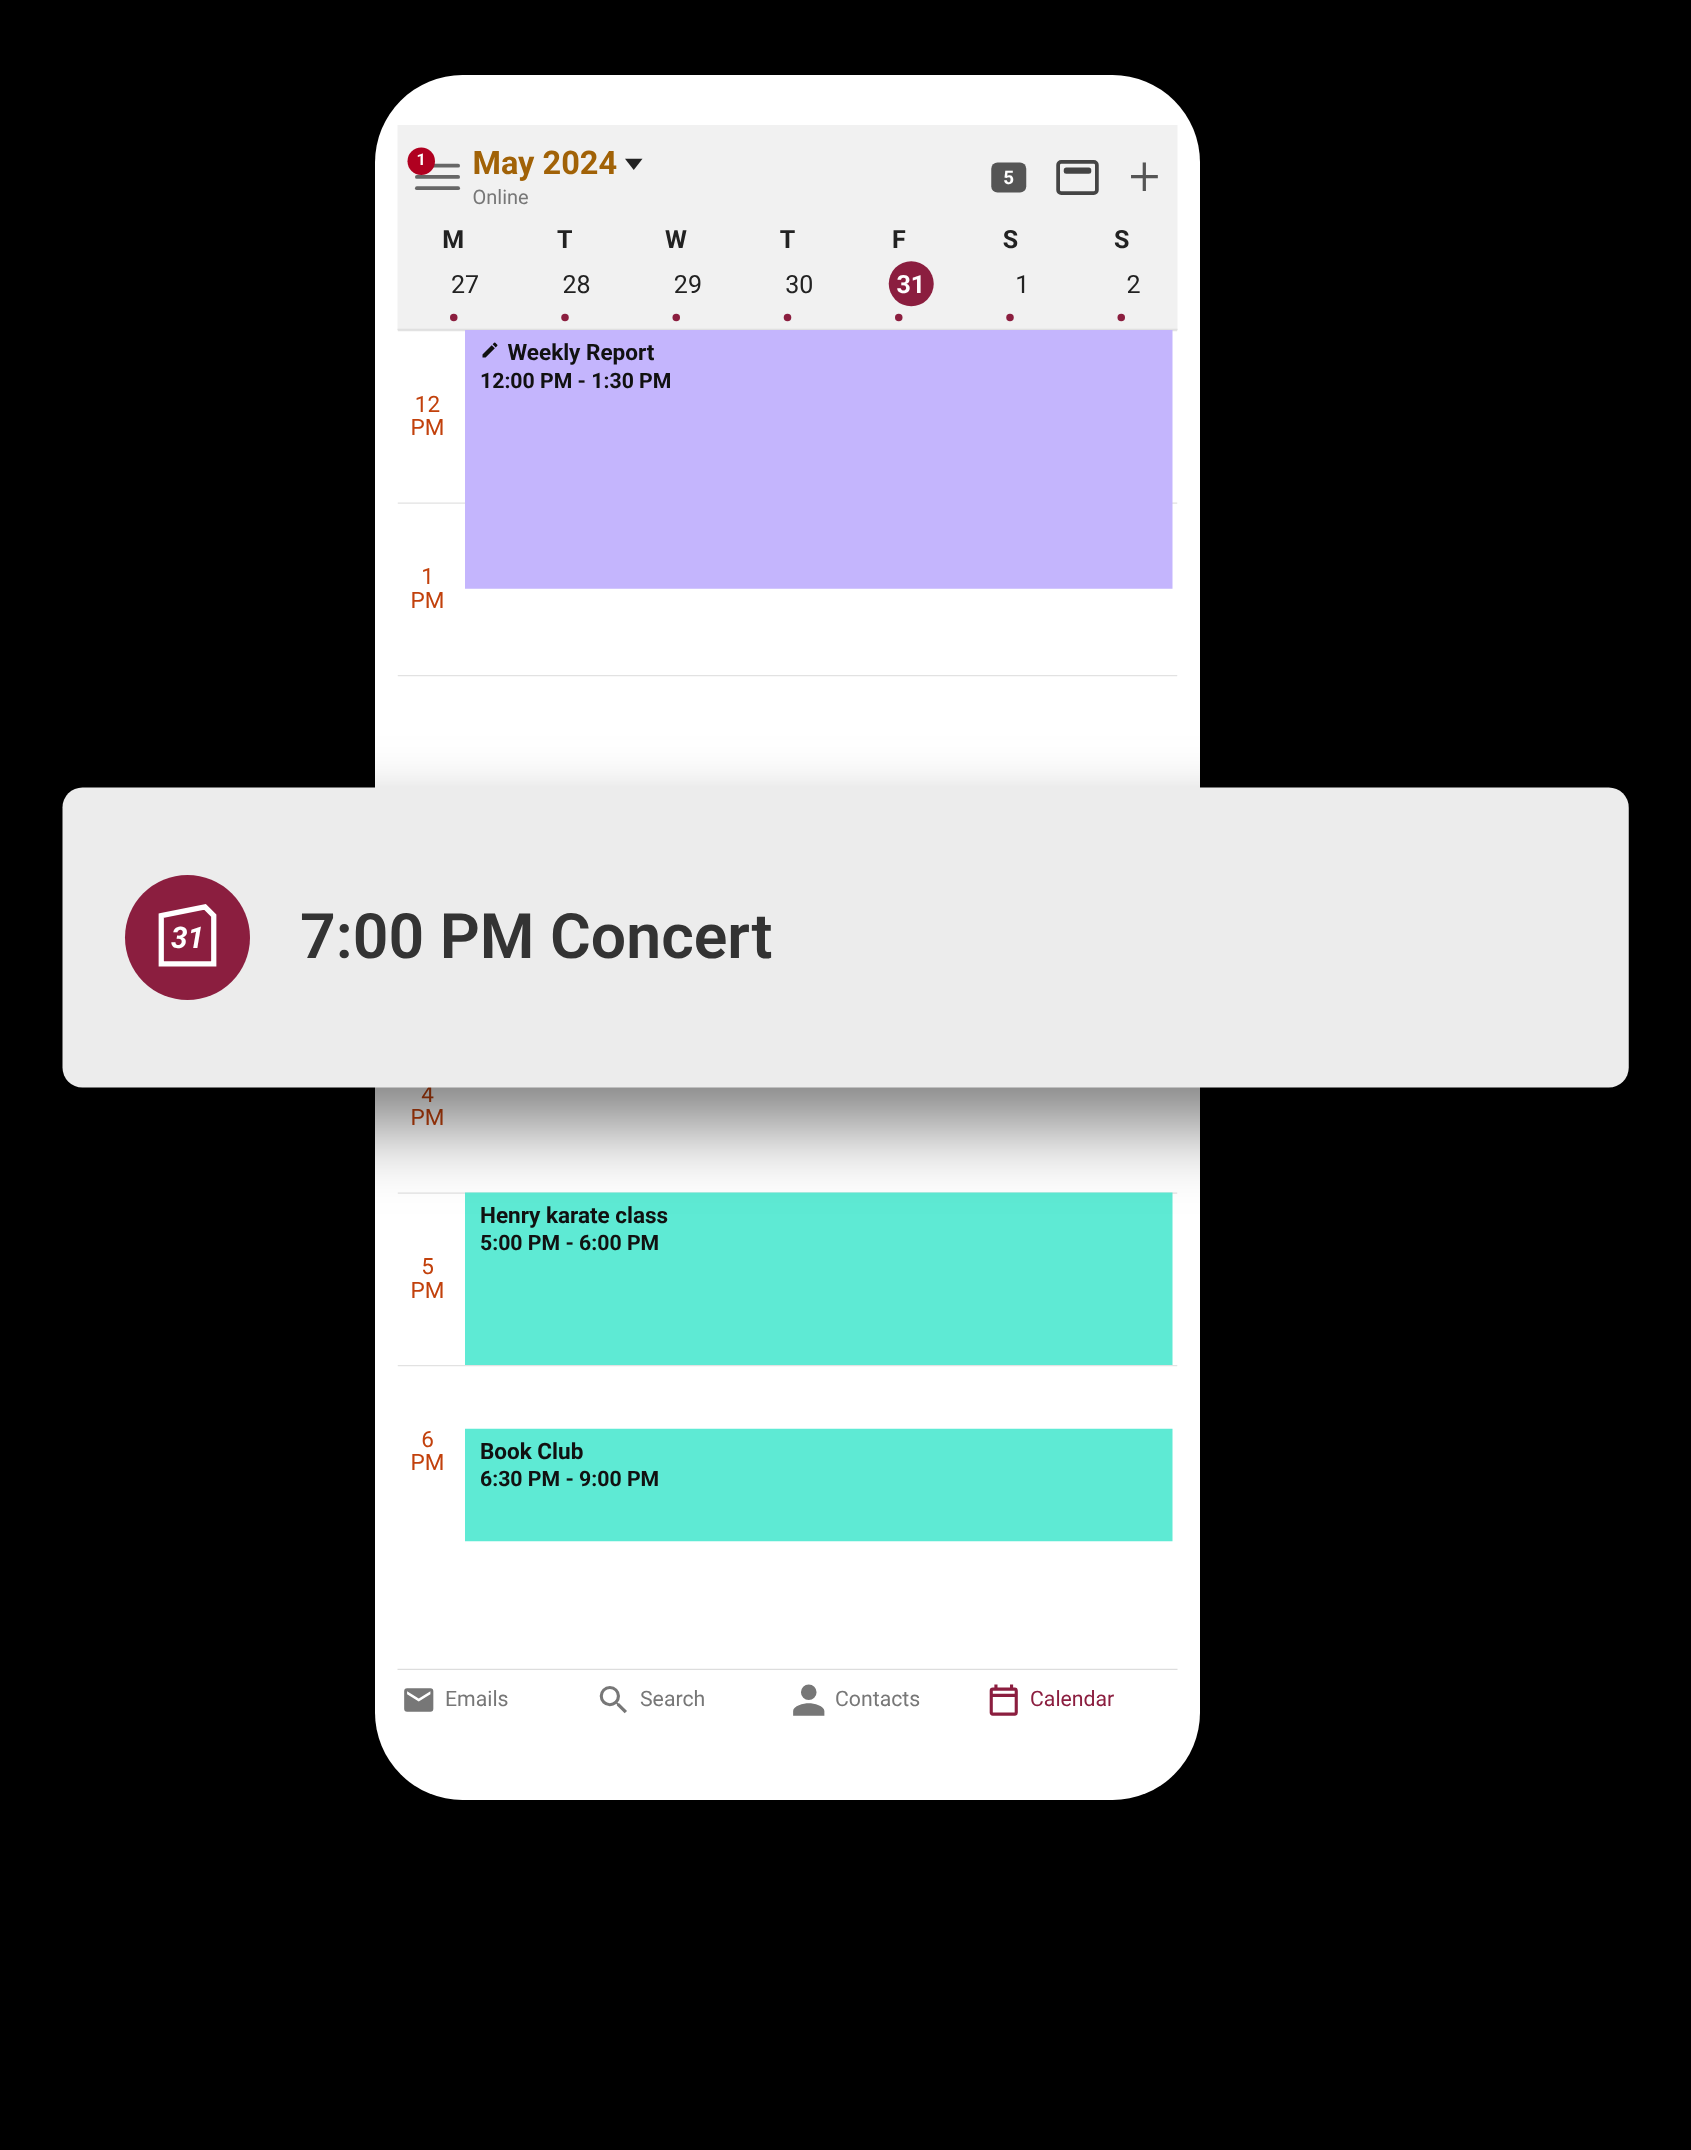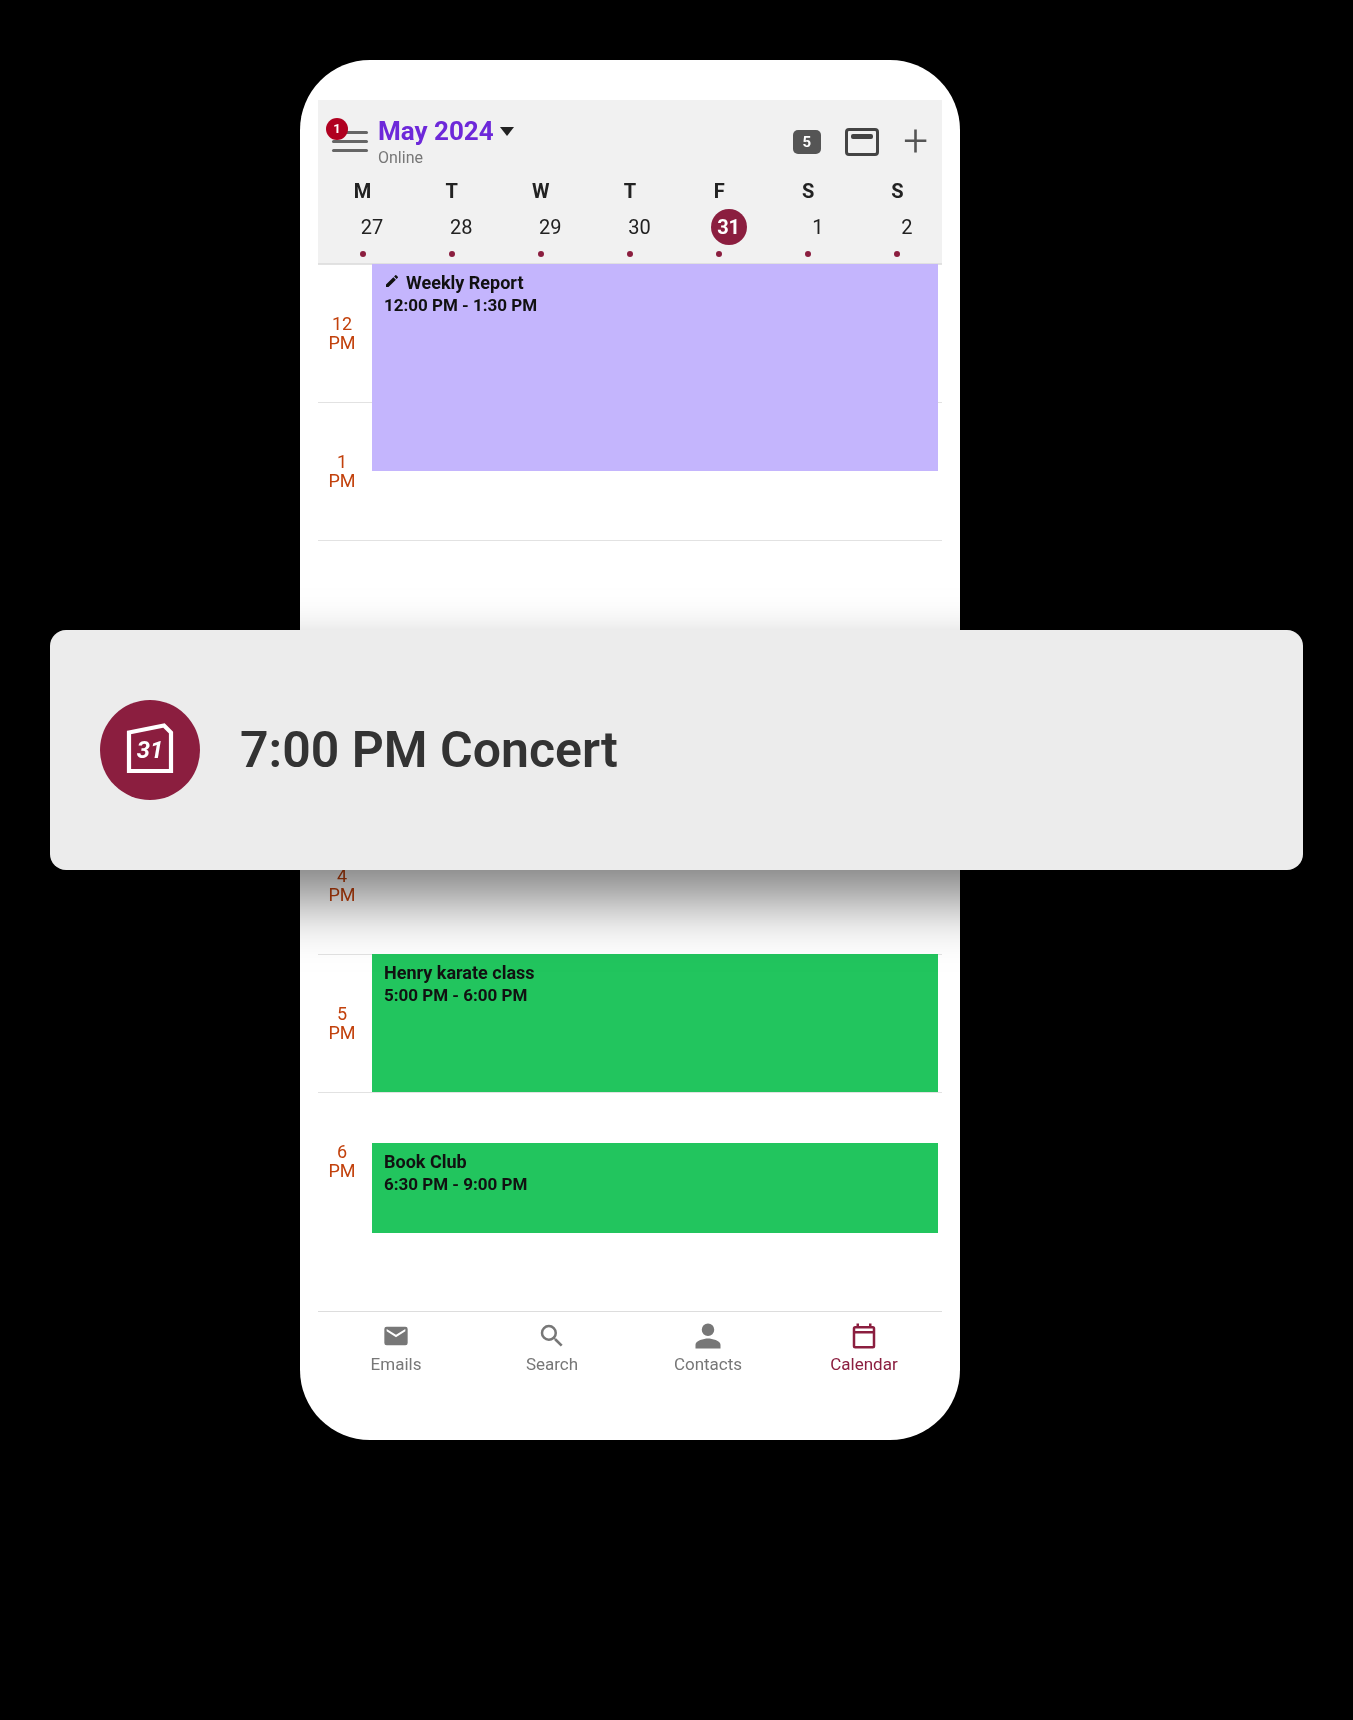--- a/index.html
+++ b/index.html
@@ -44,21 +44,21 @@
     margin-right: 10px;
   }
   .menu-icon span { display:block; height:3px; background:#666; border-radius:2px; }
   .menu-badge {
     position: absolute; top:-6px; left:-6px;
     width: 22px; height:22px; background:#b00020; color:#fff; border-radius:50%;
     font-size:13px; font-weight:700; display:flex;align-items:center;justify-content:center;
   }
   .title-block { flex:1; }
   .title-line { display:flex; align-items:center; gap:6px; }
-  .title { font-size: 26px; font-weight:700; color:#6d28d9; }
+  .title { font-size: 26px; font-weight:700; color:#a16207; }
   .dropdown-arrow { width:0;height:0;border-left:7px solid transparent;border-right:7px solid transparent;border-top:9px solid #222; }
   .subtitle { font-size:16px; color:#777; margin-top:2px; }
   .header-actions { display:flex; align-items:center; gap:24px; }
   .pill {
     background:#555; color:#fff; font-size:15px; font-weight:700;
     padding:3px 10px; border-radius:5px;
   }
   .rect-icon { width:34px;height:28px;border:3px solid #444;border-radius:4px; position:relative; }
   .rect-icon::before{content:"";position:absolute;top:3px;left:3px;right:3px;height:5px;background:#444;border-radius:2px;}
   .plus { font-size:44px; color:#555; font-weight:300; line-height:0.6; }
@@ -103,33 +103,33 @@
     line-height:1.1;
   }
   .event {
     position:absolute;
     left:54px; right:4px;
     border-radius:0;
     padding:8px 12px;
     overflow:hidden;
   }
   .event.red { background:#c4b5fd; }
-  .event.blue { background:#22c55e; }
+  .event.blue { background:#5eead4; }
   .event-title { font-size:18px; font-weight:700; color:#111; display:flex;align-items:center;gap:6px;}
   .event-time { font-size:17px; font-weight:700; color:#111; margin-top:2px;}
   .pencil { width:16px;height:16px; }
 
   
   .bottom-nav {
     display:flex;
     border-top:1px solid #ddd;
     padding: 10px 0 6px 0;
     flex:0 0 auto;
   }
-  .nav-item { flex:1; display:flex;flex-direction:column;align-items:center;gap:4px; color:#777; }
+  .nav-item { flex:1; display:flex;flex-direction:row;align-items:center;gap:4px; color:#777; }
   .nav-item.active { color:#8B1E3F; }
   .nav-icon { width:34px;height:28px; display:flex;align-items:center;justify-content:center;}
   .nav-label { font-size:17px; }
 
   
   .notification {
     position:absolute;
     left:50px; right:50px;
     top:630px;
     height:240px;

